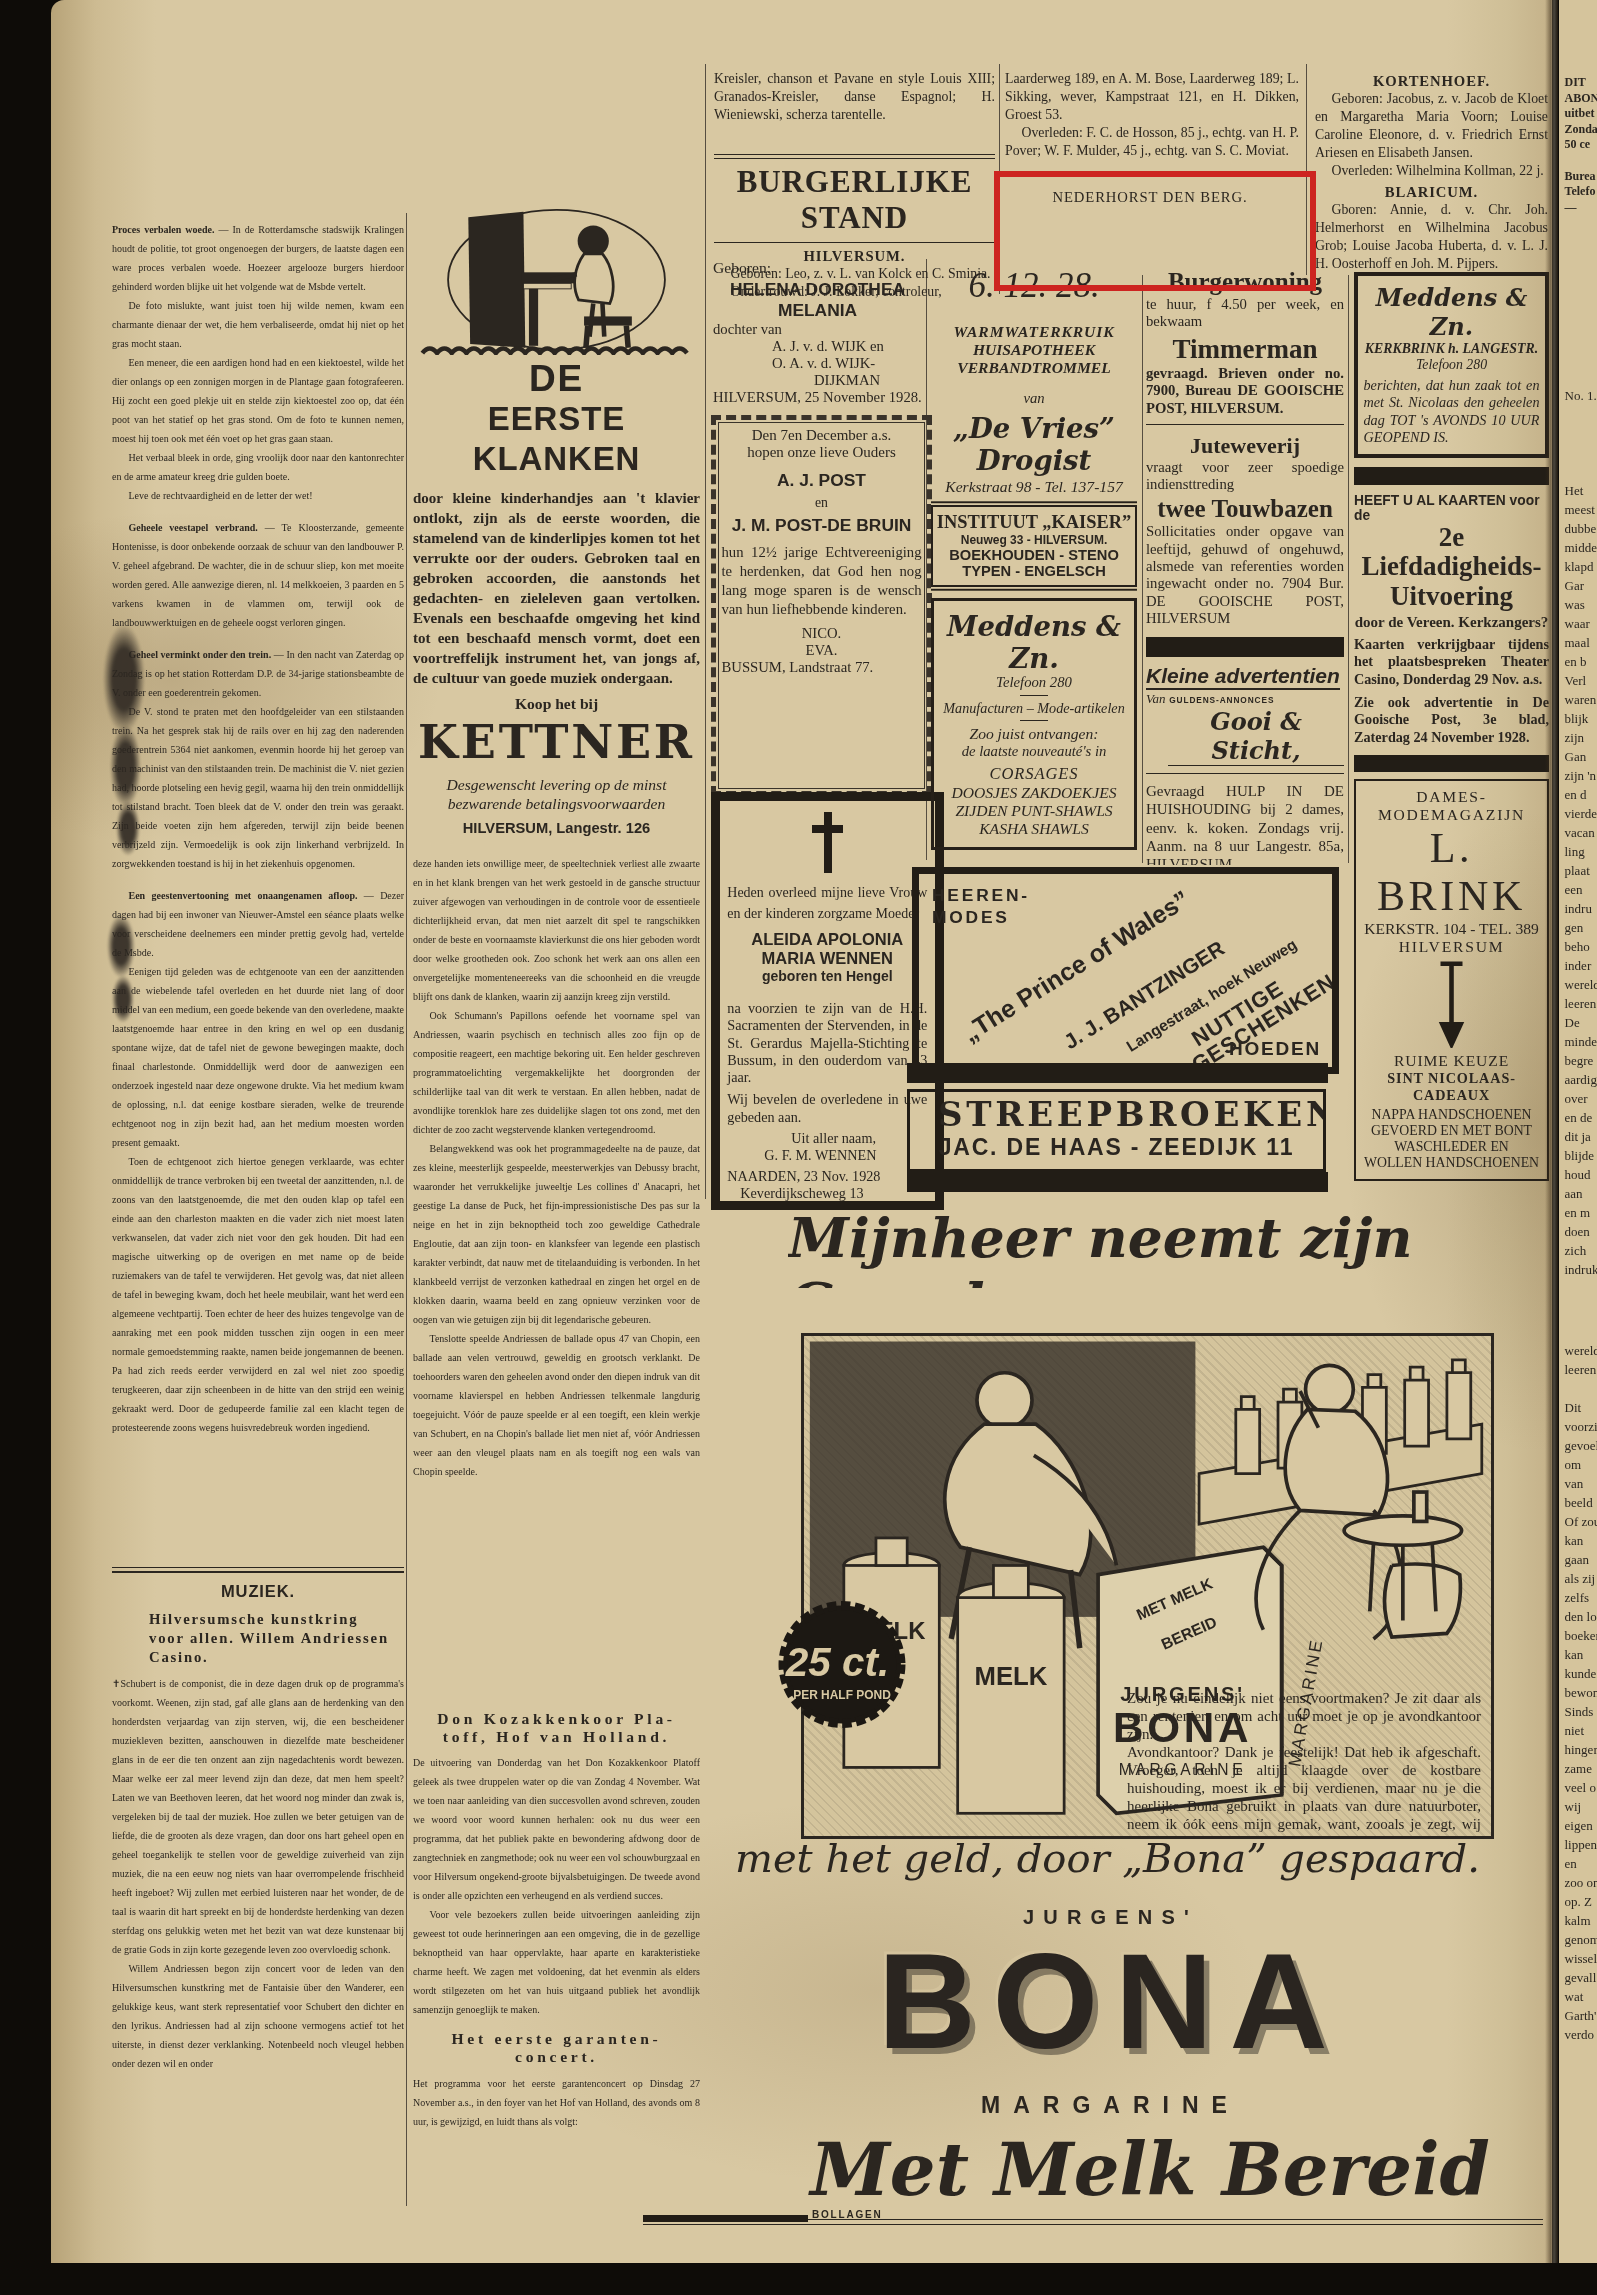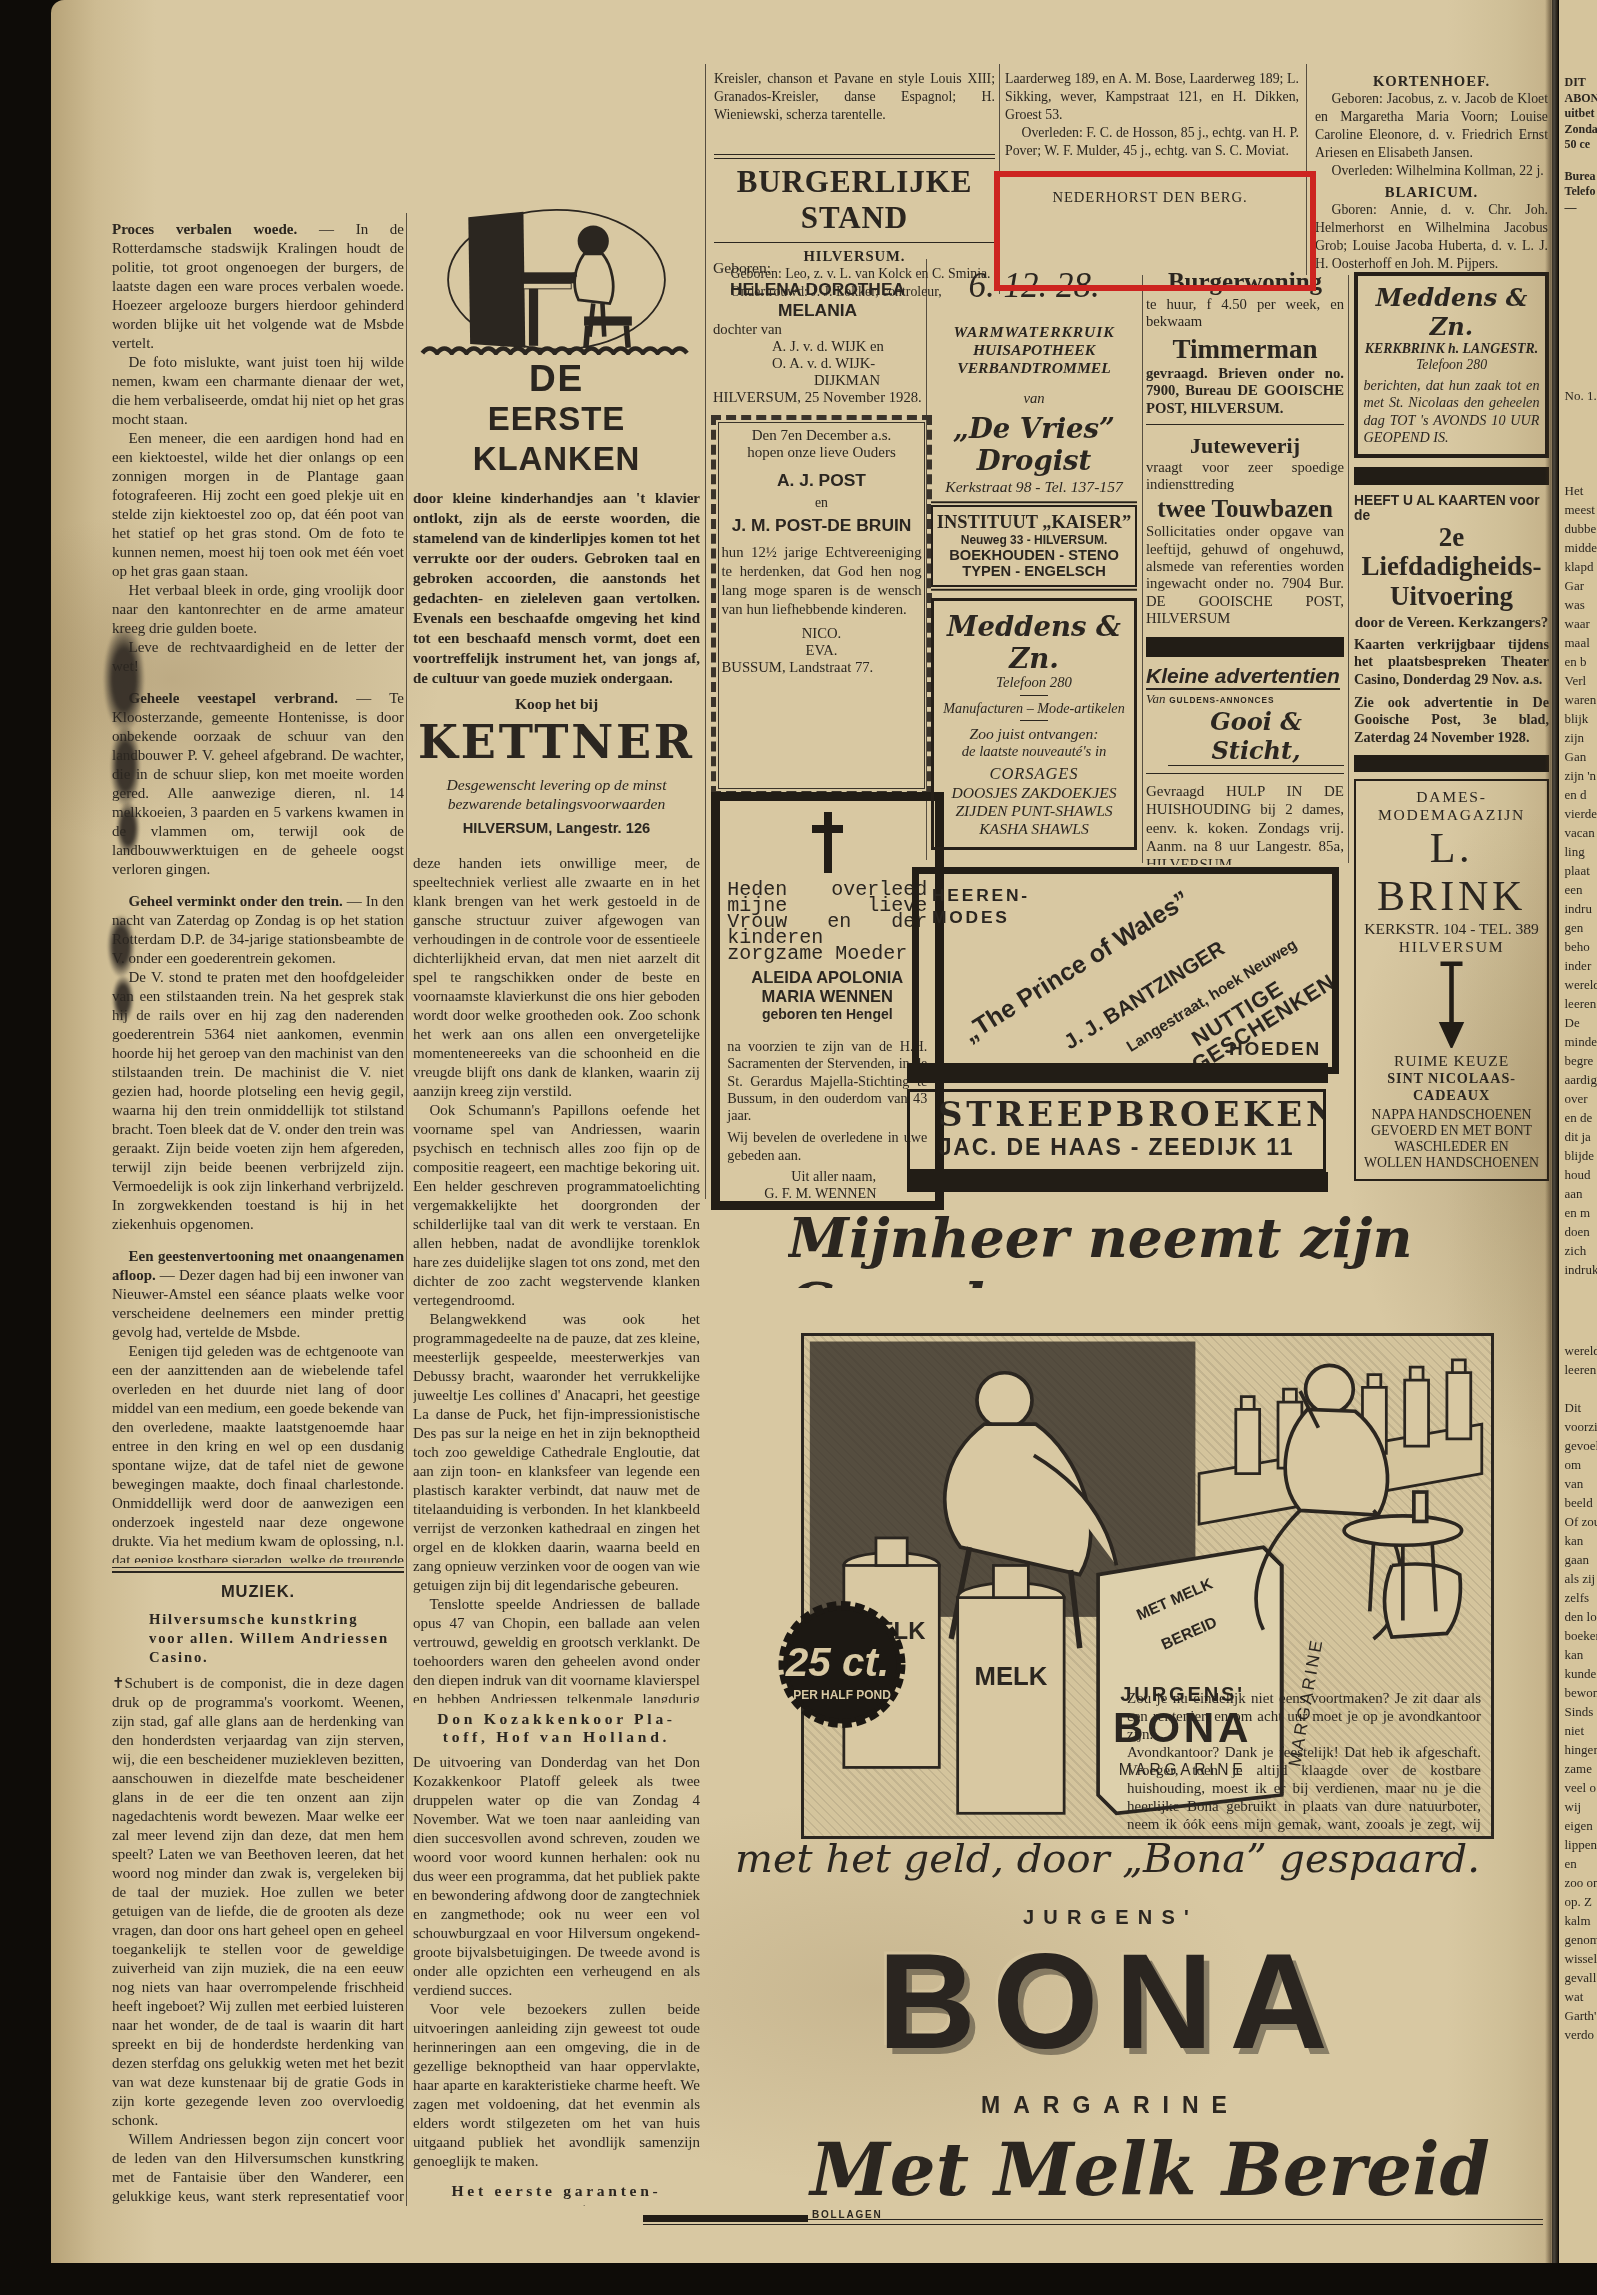--- a/index.html
+++ b/index.html
@@ -19,21 +19,21 @@
     background:linear-gradient(90deg,rgba(60,45,25,0) 0,rgba(60,45,25,.55) 45%,rgba(255,245,220,.25) 70%,rgba(60,45,25,.35) 100%);}
   #sliver{position:absolute;left:1559px;top:0;width:39px;height:2263px;background:#d5c49c;overflow:hidden;}
 
   .blk{position:absolute;overflow:hidden;}
   .just{text-align:justify;}
   .c{text-align:center;}
   .b{font-weight:bold;}
   .i{font-style:italic;}
   .sans{font-family:"Liberation Sans",sans-serif;}
   .body15{font-size:13.8px;line-height:18px;}
-  .body16{font-size:15px;line-height:19px;}
+  .body16{font-size:10px;line-height:19px;}
   p{margin:0 0 0 0;text-indent:16.5px;}
   p.noind{text-indent:0;}
   .vrule{position:absolute;width:0.9px;background:rgba(43,38,32,.75);}
   .hbar{position:absolute;background:#221d16;}
   .rule2{border-top:0.9px solid #2b2620;border-bottom:0.9px solid #2b2620;height:2.8px;}
   .headline-serif{font-family:"Liberation Serif",serif;font-weight:bold;}
   .prelines{white-space:pre-line;}
   .boxed{border:2.8px solid #262019;}
   .dblbox{border:2.8px solid #262019;box-shadow:0 0 0 1.8px #d8c8a2,0 0 0 3.7px #262019;}
   .ornate{border:5.5px dashed #3a332a;outline:1.8px solid #3a332a;outline-offset:-8.3px;}
@@ -191,21 +191,21 @@
     <div class="c" style="font-size:14.7px;margin-top:5.5px;">NICO.</div>
     <div class="c" style="font-size:14.7px;">EVA.</div>
     <div style="font-size:14.7px;">BUSSUM, Landstraat 77.</div>
   </div>
 
   <div class="blk" style="left:711px;top:792px;width:200px;height:389px;border:9.2px solid #221d16;padding:5.5px 7.3px;">
     <div style="position:relative;width:42px;height:61px;margin:5.5px auto 9.2px;">
       <div style="position:absolute;left:17.4px;top:0;width:8.3px;height:61px;background:#221d16;"></div>
       <div style="position:absolute;left:5.5px;top:13px;width:31px;height:8.3px;background:#221d16;"></div>
     </div>
-    <div class="just" style="font-size:20px;line-height:16px;font-family:Liberation Mono, monospace;">Heden overleed mijne lieve Vrouw en der kinderen zorgzame Moeder</div>
+    <div class="just" style="font-size:14px;line-height:21px;">Heden overleed mijne lieve Vrouw en der kinderen zorgzame Moeder</div>
     <div class="c b sans" style="font-size:16.5px;margin-top:5.5px;">ALEIDA APOLONIA</div>
     <div class="c b sans" style="font-size:16.5px;">MARIA WENNEN</div>
     <div class="c b sans" style="font-size:14px;margin-bottom:16px;">geboren ten Hengel</div>
     <div class="just" style="font-size:14.2px;line-height:17.4px;">na voorzien te zijn van de H.H. Sacramenten der Stervenden, in de St. Gerardus Majella-Stichting te Bussum, in den ouderdom van 43 jaar.</div>
     <div class="just" style="font-size:14.2px;line-height:17.4px;margin-top:4.6px;">Wij bevelen de overledene in uwe gebeden aan.</div>
     <div style="font-size:14.2px;padding-left:64px;margin-top:3.7px;">Uit aller naam,</div>
     <div style="font-size:14.2px;padding-left:37px;">G. F. M. WENNEN</div>
     <div style="font-size:14.2px;margin-top:4.6px;">NAARDEN, 23 Nov. 1928</div>
     <div style="font-size:14.2px;padding-left:13px;">Keverdijkscheweg 13</div>
     <div class="c i" style="font-size:14.2px;margin-top:4.6px;">Geen rouwbeklag</div>

